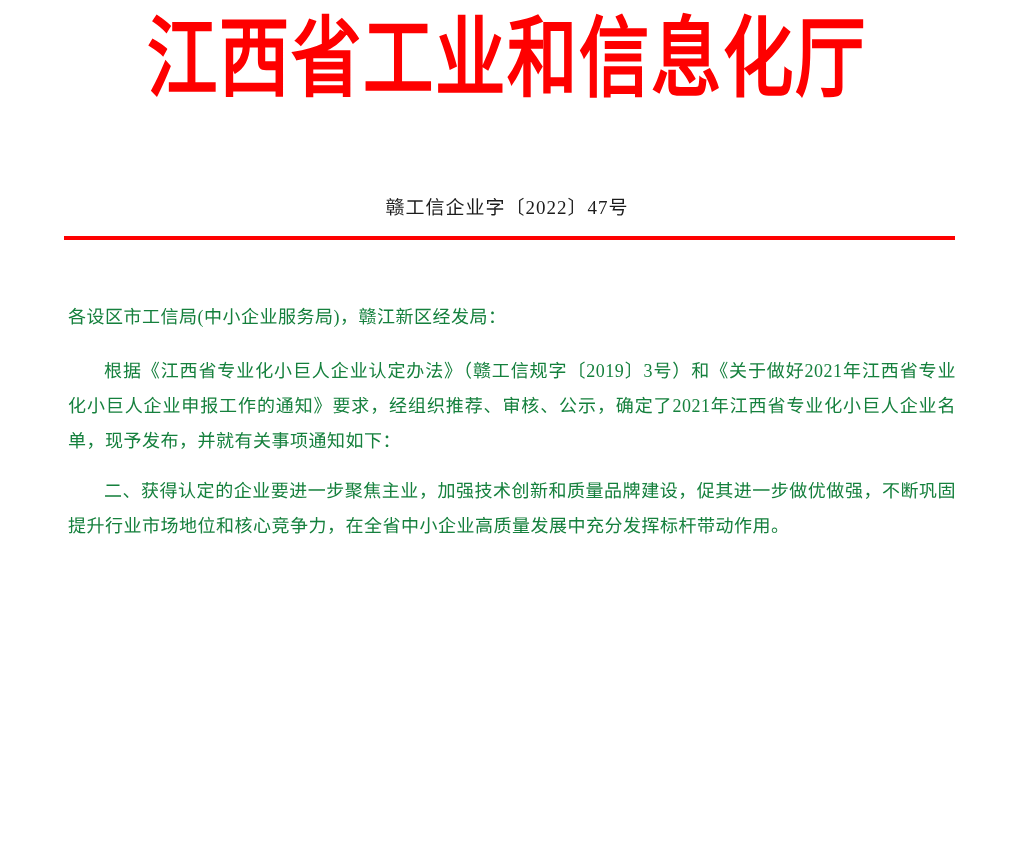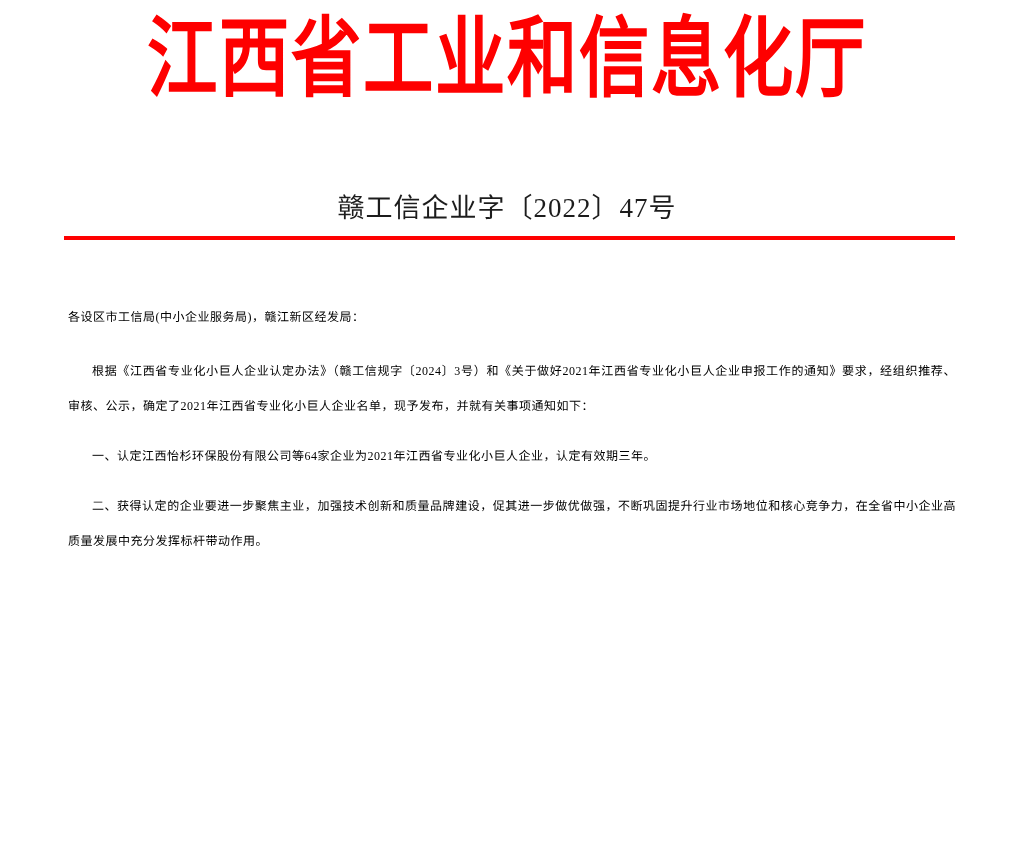--- a/index.html
+++ b/index.html
@@ -31,39 +31,39 @@
     transform-origin: 50% 50%;
     letter-spacing: 2px;
   }
   .doc-number {
     position: absolute;
     top: 192px;
     left: 0;
     right: 0;
     text-align: center;
     color: #1c1c1c;
-    font-size: 27px;
+    font-size: 19px;
     line-height: 32px;
     letter-spacing: 1px;
   }
   .red-divider {
     position: absolute;
     top: 236px;
     left: 64px;
     width: 891px;
     height: 4px;
     background: #fe0000;
   }
   .doc-body {
     position: absolute;
     top: 300px;
     left: 68px;
     width: 888px;
-    color: #000000;
-    font-size: 12px;
+    color: #15803d;
+    font-size: 18px;
     line-height: 35px;
     letter-spacing: 0.5px;
     text-align: justify;
   }
   .doc-body p {
     margin: 0 0 15px 0;
     text-indent: 2em;
   }
   .doc-body p.salutation {
     text-indent: 0;
@@ -82,23 +82,22 @@
   <h1 class="agency-title">江西省工业和信息化厅</h1>
 
   <div class="doc-number">赣工信企业字〔2022〕47号</div>
 
   <div class="red-divider"></div>
 
   <main class="doc-body">
 
     <p class="salutation">各设区市工信局(中小企业服务局)，赣江新区经发局：</p>
 
-    <p>根据《江西省专业化小巨人企业认定办法》（赣工信规字〔2024〕3号）和《关于做好2021年江西省专业化小巨人企业申报工作的通知》要求，经组织推荐、审核、公示，确定了2021年江西省专业化小巨人企业名单，现予发布，并就有关事项通知如下：</p>
+    <p>根据《江西省专业化小巨人企业认定办法》（赣工信规字〔2019〕3号）和《关于做好2021年江西省专业化小巨人企业申报工作的通知》要求，经组织推荐、审核、公示，确定了2021年江西省专业化小巨人企业名单，现予发布，并就有关事项通知如下：</p>
 
-    <p>一、认定江西怡杉环保股份有限公司等64家企业为2021年江西省专业化小巨人企业，认定有效期三年。</p>
 
     <p>二、获得认定的企业要进一步聚焦主业，加强技术创新和质量品牌建设，促其进一步做优做强，不断巩固提升行业市场地位和核心竞争力，在全省中小企业高质量发展中充分发挥标杆带动作用。</p>
 
 
 
   </main>
 
 </div>
 
 </body></html>

